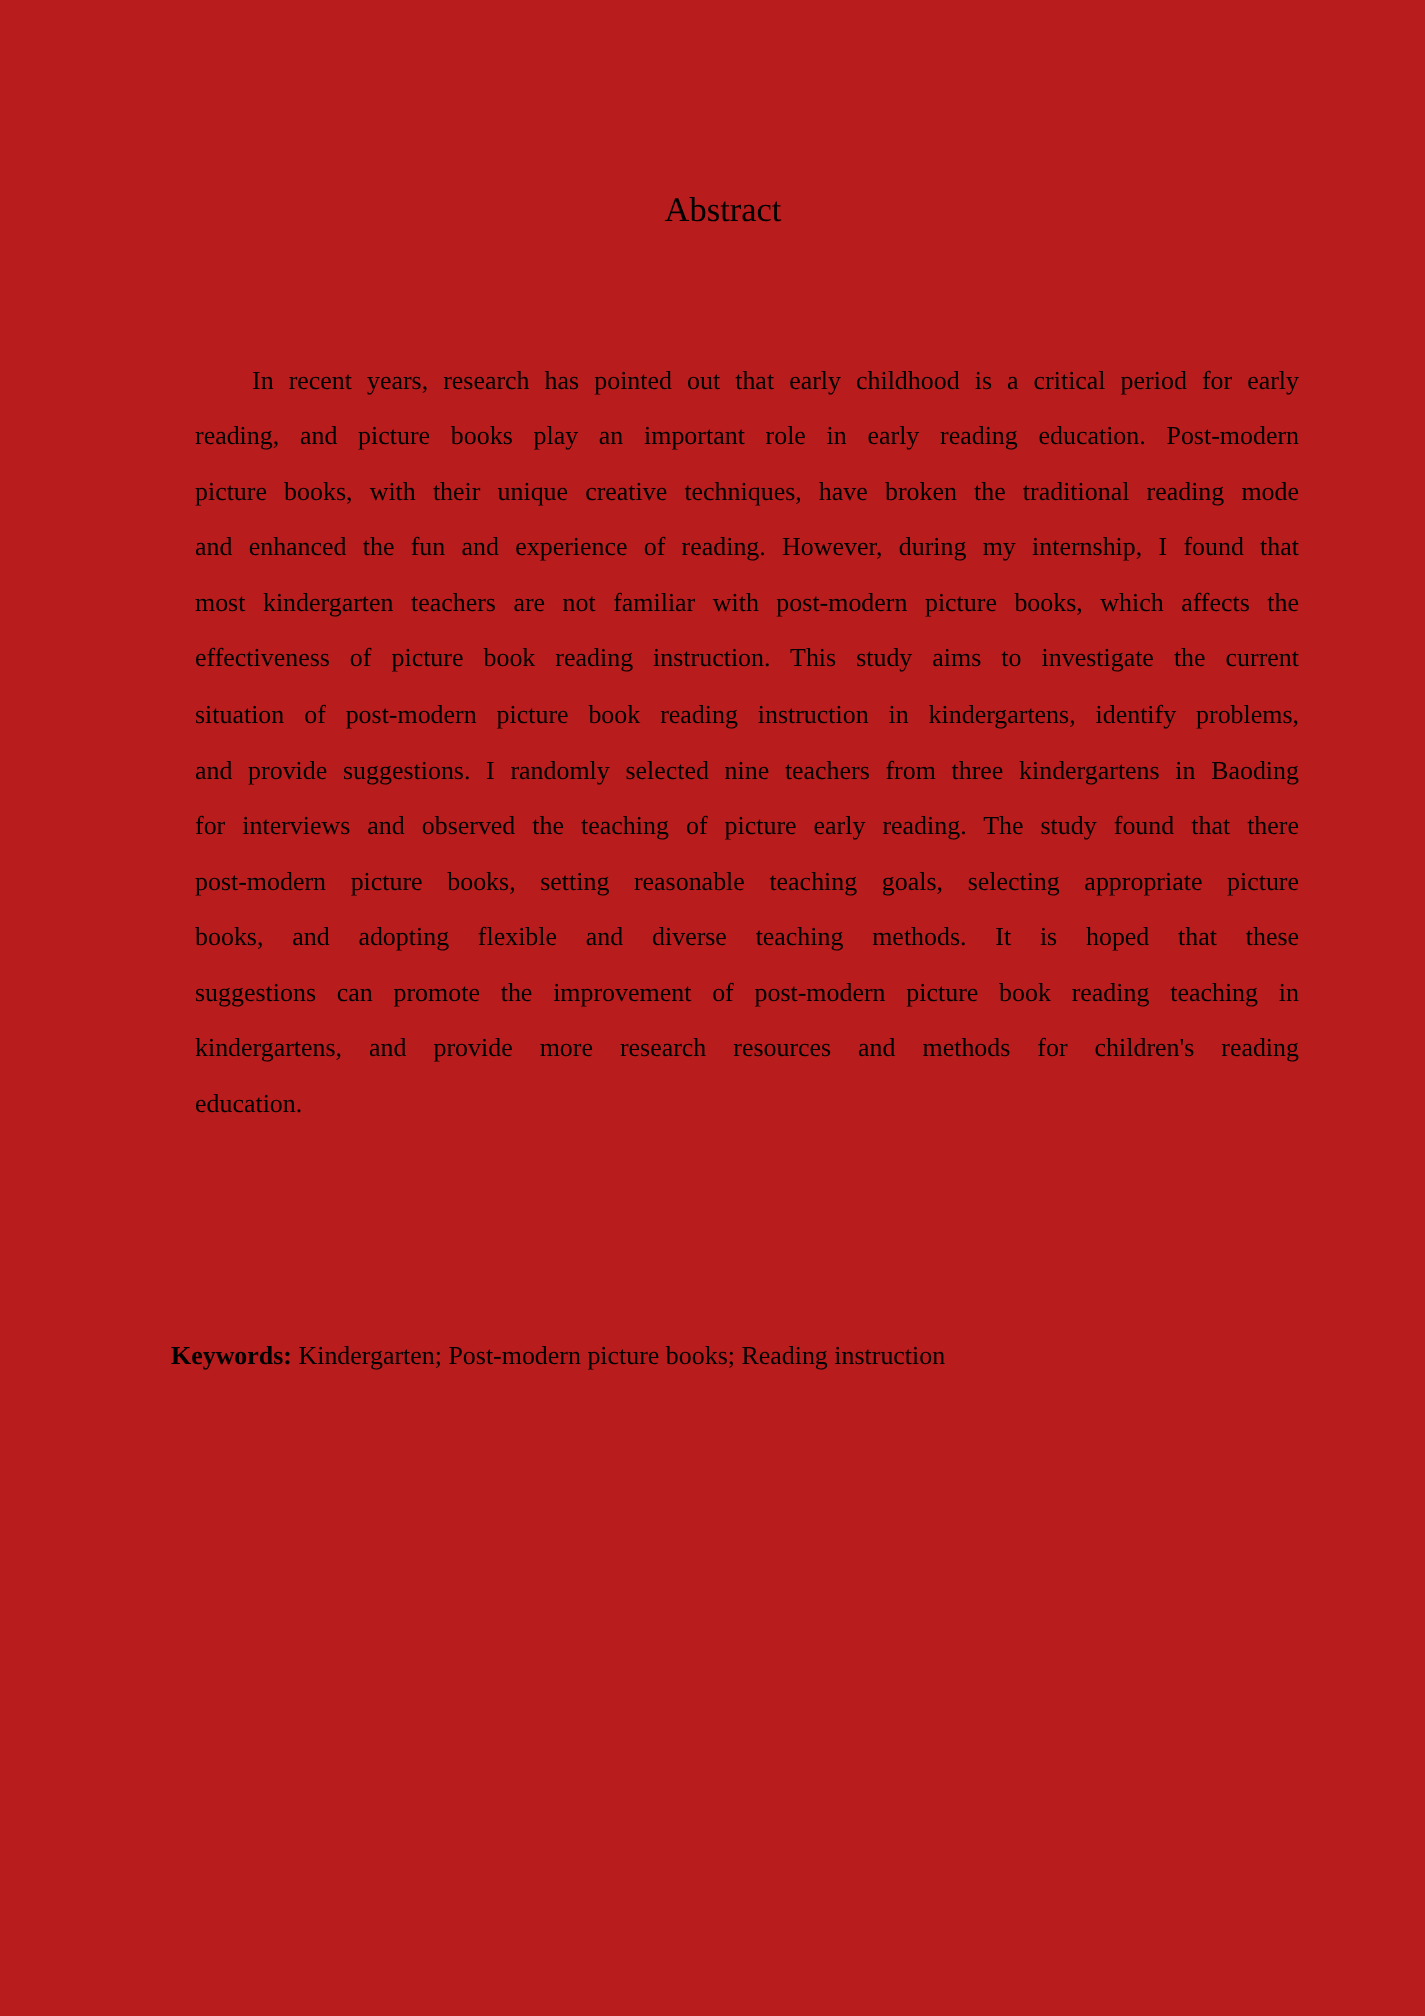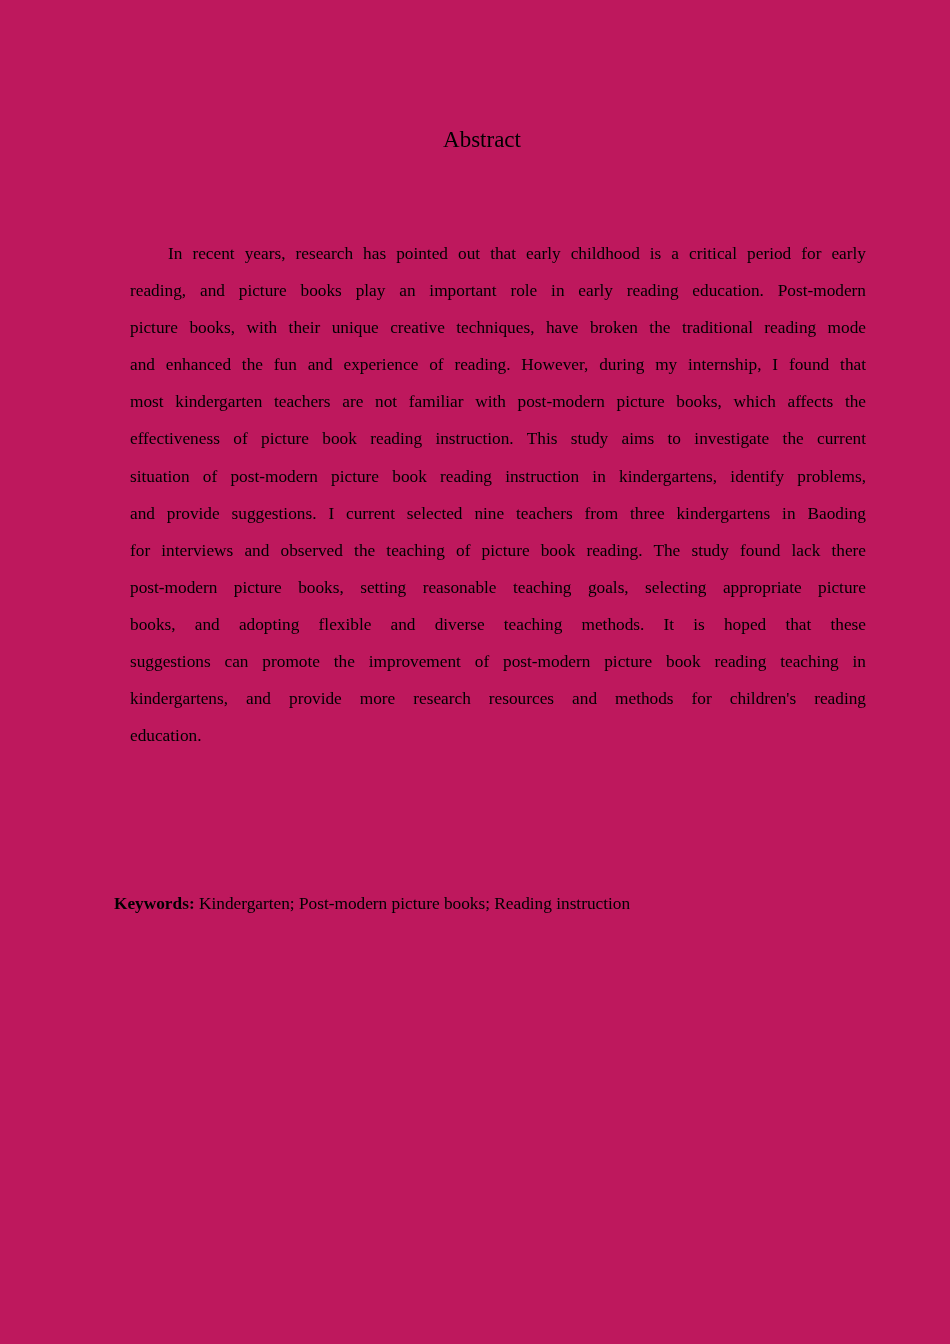--- a/index.html
+++ b/index.html
@@ -14,21 +14,21 @@
       overflow: hidden;
       font-family: "Liberation Serif", "DejaVu Serif", serif;
       color: #000000;
     }
     .page {
       position: absolute;
       left: 0;
       top: 0;
       width: 950px;
       height: 1344px;
-      background: #be185d;
+      background: #b91c1c;
     }
     .title {
       position: absolute;
       left: 0;
       top: 124px;
       width: 964px;
       text-align: center;
       font-size: 23px;
       line-height: 32px;
       font-weight: normal;
@@ -81,22 +81,22 @@
   <h1 class="title">Abstract</h1>
 
   <div class="abstract-body">
     <span class="line first">In recent years, research has pointed out that early childhood is a critical period for early</span>
     <span class="line">reading, and picture books play an important role in early reading education. Post-modern</span>
     <span class="line">picture books, with their unique creative techniques, have broken the traditional reading mode</span>
     <span class="line">and enhanced the fun and experience of reading. However, during my internship, I found that</span>
     <span class="line">most kindergarten teachers are not familiar with post-modern picture books, which affects the</span>
     <span class="line">effectiveness of picture book reading instruction. This study aims to investigate the current</span>
     <span class="line">situation of post-modern picture book reading instruction in kindergartens, identify problems,</span>
-    <span class="line">and provide suggestions. I current selected nine teachers from three kindergartens in Baoding</span>
-    <span class="line">for interviews and observed the teaching of picture book reading. The study found lack there</span>
+    <span class="line">and provide suggestions. I randomly selected nine teachers from three kindergartens in Baoding</span>
+    <span class="line">for interviews and observed the teaching of picture early reading. The study found that there</span>
     <span class="line">post-modern picture books, setting reasonable teaching goals, selecting appropriate picture</span>
     <span class="line">books, and adopting flexible and diverse teaching methods. It is hoped that these</span>
     <span class="line">suggestions can promote the improvement of post-modern picture book reading teaching in</span>
     <span class="line">kindergartens, and provide more research resources and methods for children's reading</span>
     <span class="line last">education.</span>
   </div>
 
   <p class="keywords">
     <span class="kw-label">Keywords:</span>
     <span class="kw-value">Kindergarten; Post-modern picture books; Reading instruction</span>

